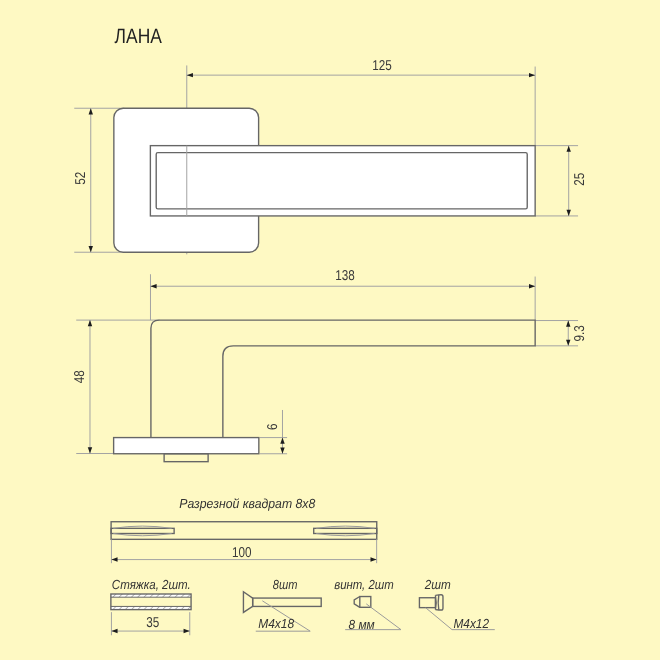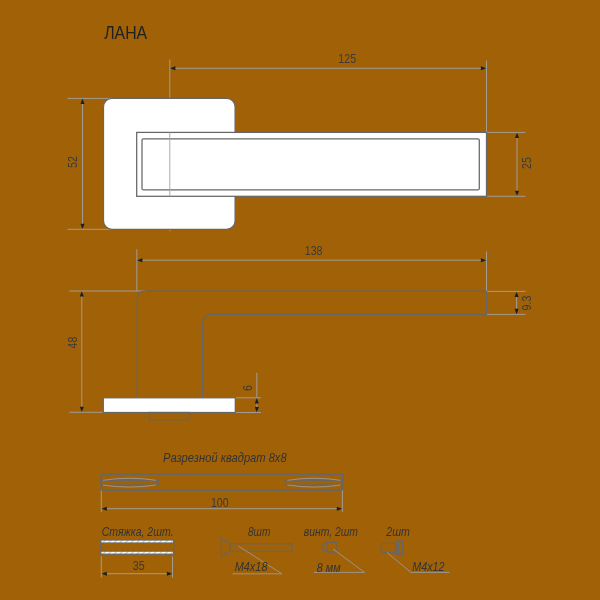--- a/index.html
+++ b/index.html
@@ -1,16 +1,16 @@
 <!DOCTYPE html>
 <html><head>
 <meta charset="utf-8">
 <style>
 html,body{margin:0;padding:0;background:#ffffff;}
-#page{width:600px;height:600px;position:relative;background:#a16207;overflow:hidden;}
+#page{width:600px;height:600px;position:relative;background:#fef9c3;overflow:hidden;}
 svg{display:block;}
 text{font-family:"Liberation Sans",sans-serif;}
 .dim{fill:#3a3a3a;font-size:13px;}
 .lbl{fill:#333333;font-size:12px;font-style:italic;}
 </style>
 </head>
 <body>
 <div id="page">
 <svg width="600" height="600" viewBox="0 0 600 600">
 <defs>

